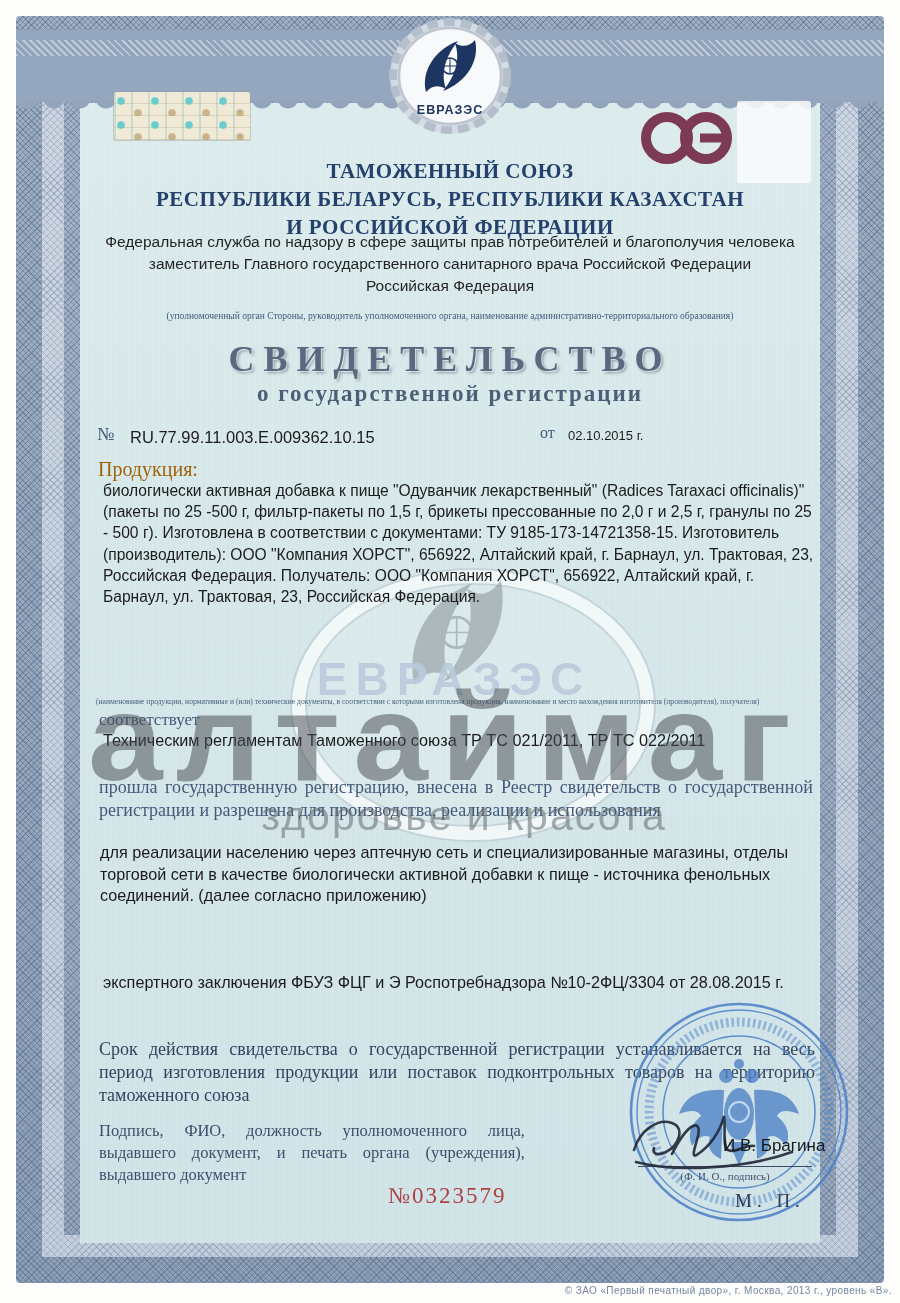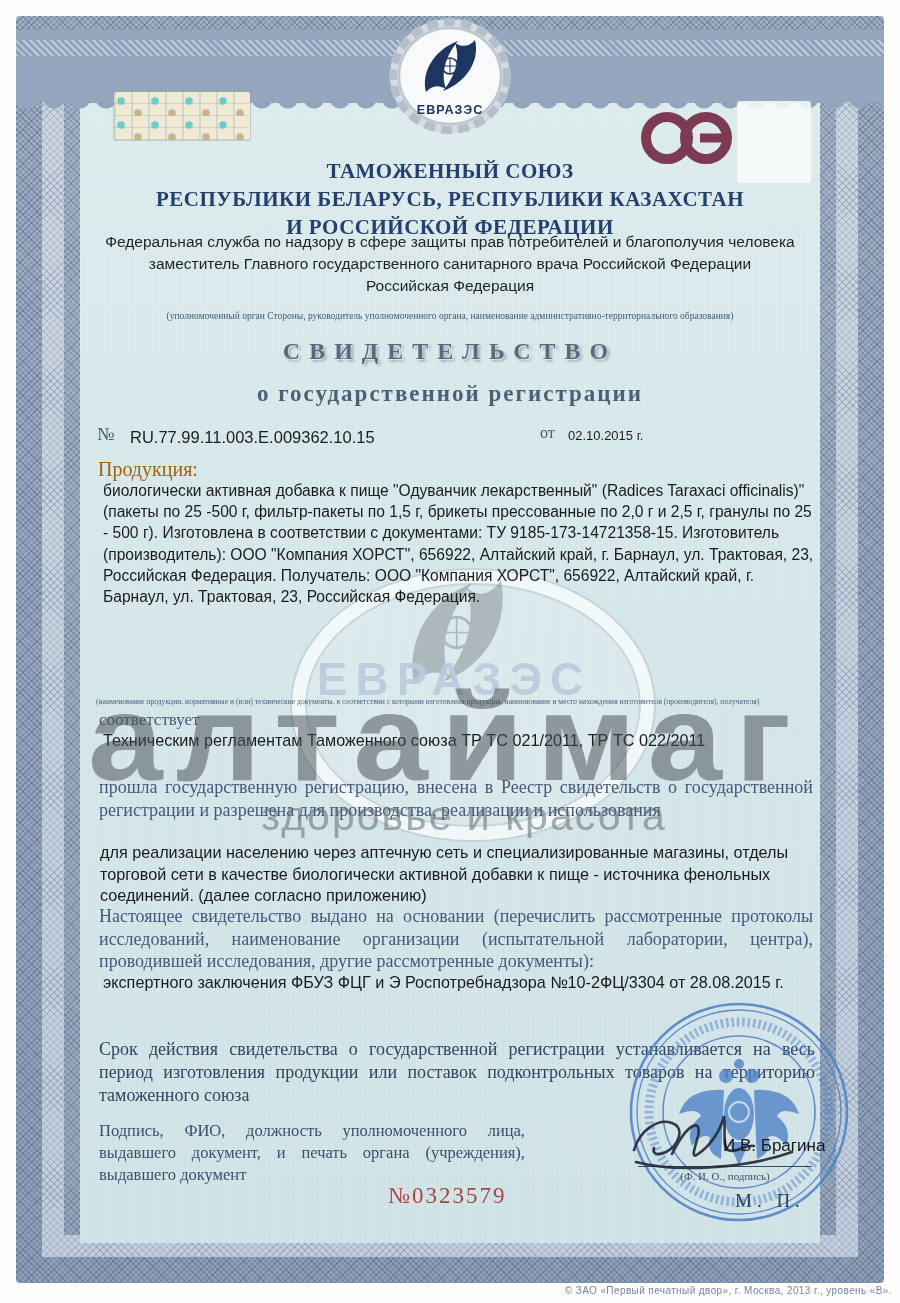--- a/index.html
+++ b/index.html
@@ -78,21 +78,21 @@
     position:absolute;left:737px;top:101px;width:74px;height:82px;z-index:2;
     background:rgba(250,252,252,.85);border-radius:3px;
   }
   
   .tb{position:absolute;z-index:4;}
   .center{left:94px;width:712px;text-align:center;}
   .union{top:157px;color:#24406d;font-weight:bold;font-size:21px;line-height:28px;letter-spacing:.5px;}
   .authority{top:231px;color:#1f2124;font-family:"Liberation Sans","DejaVu Sans",sans-serif;font-size:15.5px;line-height:22px;text-align:center;}
   .auth-caption{top:311px;color:#3f5a7d;font-size:9.5px;white-space:nowrap;}
   .title-main{
-    top:338px;color:#59697f;font-weight:bold;font-size:24px;letter-spacing:9px;
+    top:338px;color:#59697f;font-weight:bold;font-size:36px;letter-spacing:9px;
     text-shadow:1px 1px 0 rgba(255,255,255,.55), 2px 2px 3px rgba(40,50,70,.45);
   }
   .title-sub{top:381px;color:#4d5f76;font-weight:bold;font-size:23px;letter-spacing:2px;}
   .num-label{left:97px;top:424px;color:#44597a;font-size:18px;}
   .num-value{left:130px;top:428px;color:#1c1c1e;font-family:"Liberation Sans","DejaVu Sans",sans-serif;font-size:16.5px;}
   .date-label{left:540px;top:424px;color:#44597a;font-size:16px;}
   .date-value{left:568px;top:428px;color:#1c1c1e;font-family:"Liberation Sans","DejaVu Sans",sans-serif;font-size:13px;}
   .prod-label{left:98px;top:458px;color:#a16207;font-size:20px;}
   .prod-desc{
     left:103px;top:480px;width:712px;color:#1b1b1d;
@@ -218,21 +218,20 @@
 
   <div class="tb prod-label">Продукция:</div>
   <div class="tb prod-desc">биологически активная добавка к пище "Одуванчик лекарственный" (Radices Taraxaci officinalis)" (пакеты по 25 -500 г, фильтр-пакеты по 1,5 г, брикеты прессованные по 2,0 г и 2,5 г, гранулы по 25 - 500 г). Изготовлена в соответствии с документами: ТУ 9185-173-14721358-15. Изготовитель (производитель): ООО "Компания ХОРСТ", 656922, Алтайский край, г. Барнаул, ул. Трактовая, 23, Российская Федерация.  Получатель: ООО "Компания ХОРСТ", 656922, Алтайский край, г. Барнаул, ул. Трактовая, 23, Российская Федерация.</div>
   <div class="tb prod-caption">(наименование продукции, нормативные и (или) технические документы, в соответствии с которыми изготовлена продукция, наименование и место нахождения изготовителя (производителя), получателя)</div>
 
   <div class="tb comp-label">соответствует</div>
   <div class="tb comp-value">Техническим регламентам Таможенного союза ТР ТС 021/2011, ТР ТС 022/2011</div>
 
   <div class="tb reg-statement">прошла государственную регистрацию, внесена в Реестр свидетельств о государственной регистрации и разрешена для производства, реализации и использования</div>
   <div class="tb usage">для реализации населению через аптечную сеть и специализированные магазины, отделы торговой сети в качестве биологически активной добавки к пище - источника фенольных соединений. (далее согласно приложению)</div>
-  <div class="tb basis-intro">Настоящее свидетельство выдано на основании (перечислить рассмотренные протоколы исследований, наименование организации (испытательной лаборатории, центра), проводившей исследования, другие рассмотренные документы):</div>
   <div class="tb basis-value">экспертного заключения ФБУЗ ФЦГ и Э Роспотребнадзора №10-2ФЦ/3304 от 28.08.2015 г.</div>
   <div class="tb validity">Срок действия свидетельства о государственной регистрации устанавливается на весь период изготовления продукции или поставок подконтрольных товаров на территорию таможенного союза</div>
 
   <div class="tb sign-label">Подпись, ФИО, должность уполномоченного лица, выдавшего документ, и печать органа (учреждения), выдавшего документ</div>
   <div class="tb sign-name">И.В. Брагина</div>
   <div class="tb sign-line"></div>
   <div class="tb sign-caption">(Ф. И. О., подпись)</div>
   <div class="tb serial">№0323579</div>
   <div class="tb seal-label">М. П.</div>
 

